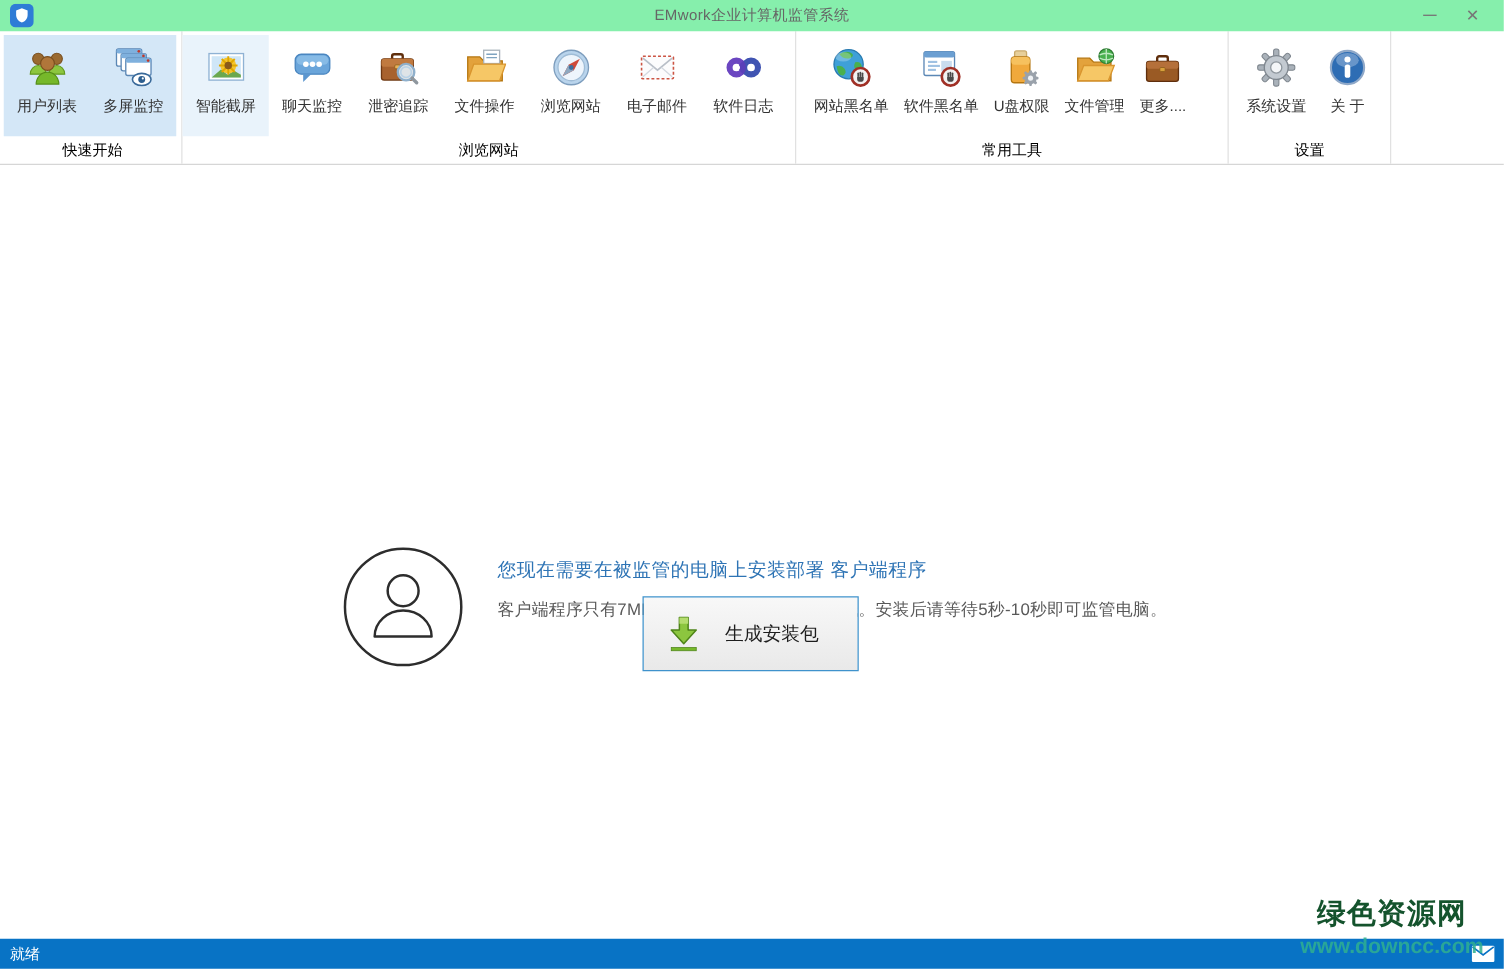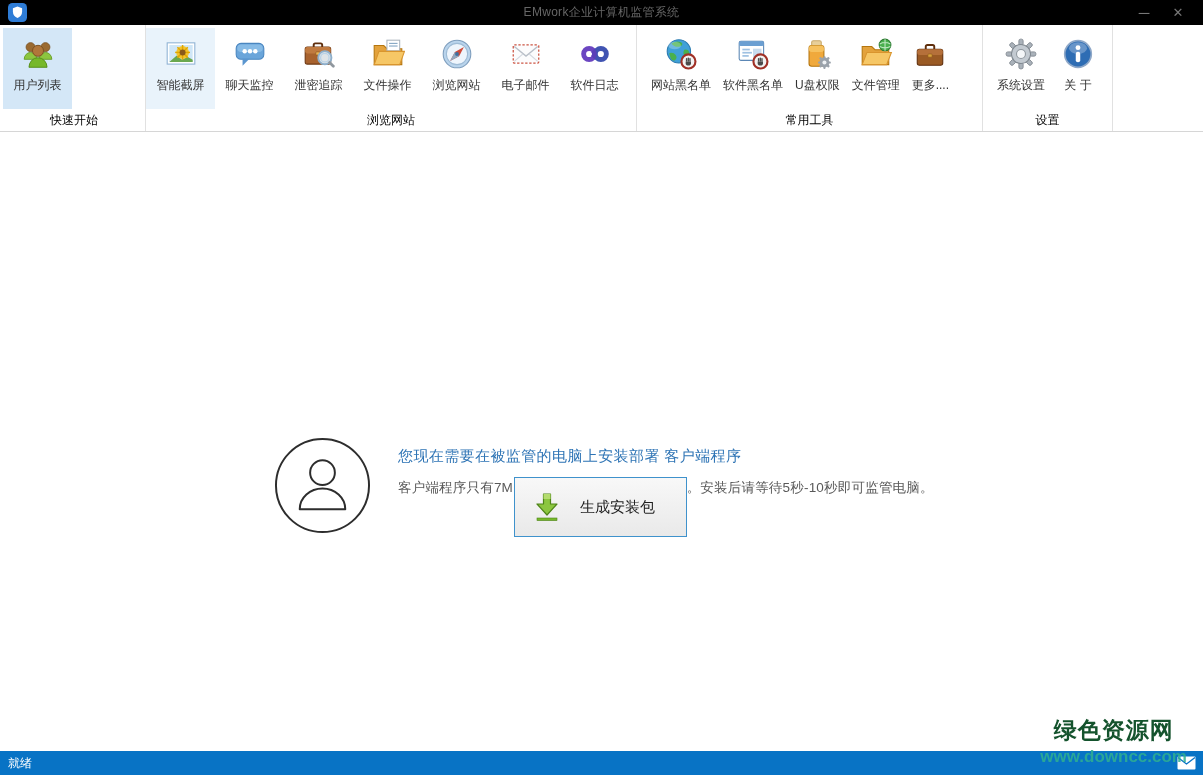--- a/index.html
+++ b/index.html
@@ -6,21 +6,21 @@
   html,body { width:1203px; height:775px; }
   body {
     font-family:"Liberation Sans", sans-serif;
     background:#ffffff; position:relative; overflow:hidden;
     -webkit-font-smoothing:antialiased;
   }
   .window { position:absolute; inset:0; background:#fff; }
 
   
   .titlebar {
-    height:25px; background:#000000; position:relative;
+    height:25px; background:#86efac; position:relative;
     display:flex; align-items:center; justify-content:center;
   }
   .app-logo { position:absolute; left:8px; top:3px; width:19px; height:19px; }
   .title-text { font-size:12px; color:#666; letter-spacing:.3px; }
   .win-controls {
     position:absolute; right:8px; top:0; height:25px;
     display:flex; align-items:center;
   }
   .win-btn {
     width:34px; height:25px; display:flex; align-items:center; justify-content:center;
@@ -116,20 +116,39 @@
         <div class="ritem selected">
           <svg class="ricon" viewBox="0 0 32 32">
             <circle cx="9" cy="9.5" r="4.2" fill="#9a6a30" stroke="#7a4f1e" stroke-width=".8"></circle>
             <circle cx="23" cy="9.5" r="4.2" fill="#9a6a30" stroke="#7a4f1e" stroke-width=".8"></circle>
             <path d="M3,21 a6,6.5 0 0 1 12,0 z" fill="#8cc63f" stroke="#62991f" stroke-width=".8"></path>
             <path d="M17,21 a6,6.5 0 0 1 12,0 z" fill="#8cc63f" stroke="#62991f" stroke-width=".8"></path>
             <circle cx="16" cy="13" r="5.2" fill="#b0763a" stroke="#7a4f1e" stroke-width=".9"></circle>
             <path d="M7.5,28.5 a8.5,9 0 0 1 17,0 z" fill="#76b82a" stroke="#558e17" stroke-width=".9"></path>
           </svg>
           <span class="rlabel">用户列表</span>
+        </div>
+        <div class="ritem selected">
+          <svg class="ricon" viewBox="0 0 32 32">
+            <g>
+              <rect x="3" y="2" width="19" height="13" rx="1.5" fill="#ffffff" stroke="#5b87b5"></rect>
+              <rect x="3" y="2" width="19" height="3.5" rx="1.5" fill="#7fb0dd"></rect>
+              <circle cx="19.8" cy="3.8" r="1" fill="#c0392b"></circle>
+              <rect x="6.5" y="5.5" width="19" height="13" rx="1.5" fill="#ffffff" stroke="#5b87b5"></rect>
+              <rect x="6.5" y="5.5" width="19" height="3.5" rx="1.5" fill="#7fb0dd"></rect>
+              <circle cx="23.3" cy="7.3" r="1" fill="#c0392b"></circle>
+              <rect x="10" y="9" width="19" height="13" rx="1.5" fill="#ffffff" stroke="#5b87b5"></rect>
+              <rect x="10" y="9" width="19" height="3.5" rx="1.5" fill="#7fb0dd"></rect>
+              <circle cx="26.8" cy="10.8" r="1" fill="#c0392b"></circle>
+            </g>
+            <ellipse cx="22" cy="25" rx="7" ry="4.6" fill="#ffffff" stroke="#3a6a9a" stroke-width="1.2"></ellipse>
+            <circle cx="22" cy="25" r="2.6" fill="#2e5f8f"></circle>
+            <circle cx="22.8" cy="24.2" r=".8" fill="#ffffff"></circle>
+          </svg>
+          <span class="rlabel">多屏监控</span>
         </div>
       </div>
       <div class="rgroup-label">快速开始</div>
     </div>
 
     <div class="rgroup g-behav">
       <div class="rgroup-items">
         <div class="ritem hover">
           <svg class="ricon" viewBox="0 0 32 32">
             <rect x="3" y="5.5" width="26" height="20" fill="#ffffff" stroke="#8fb2d4"></rect>

